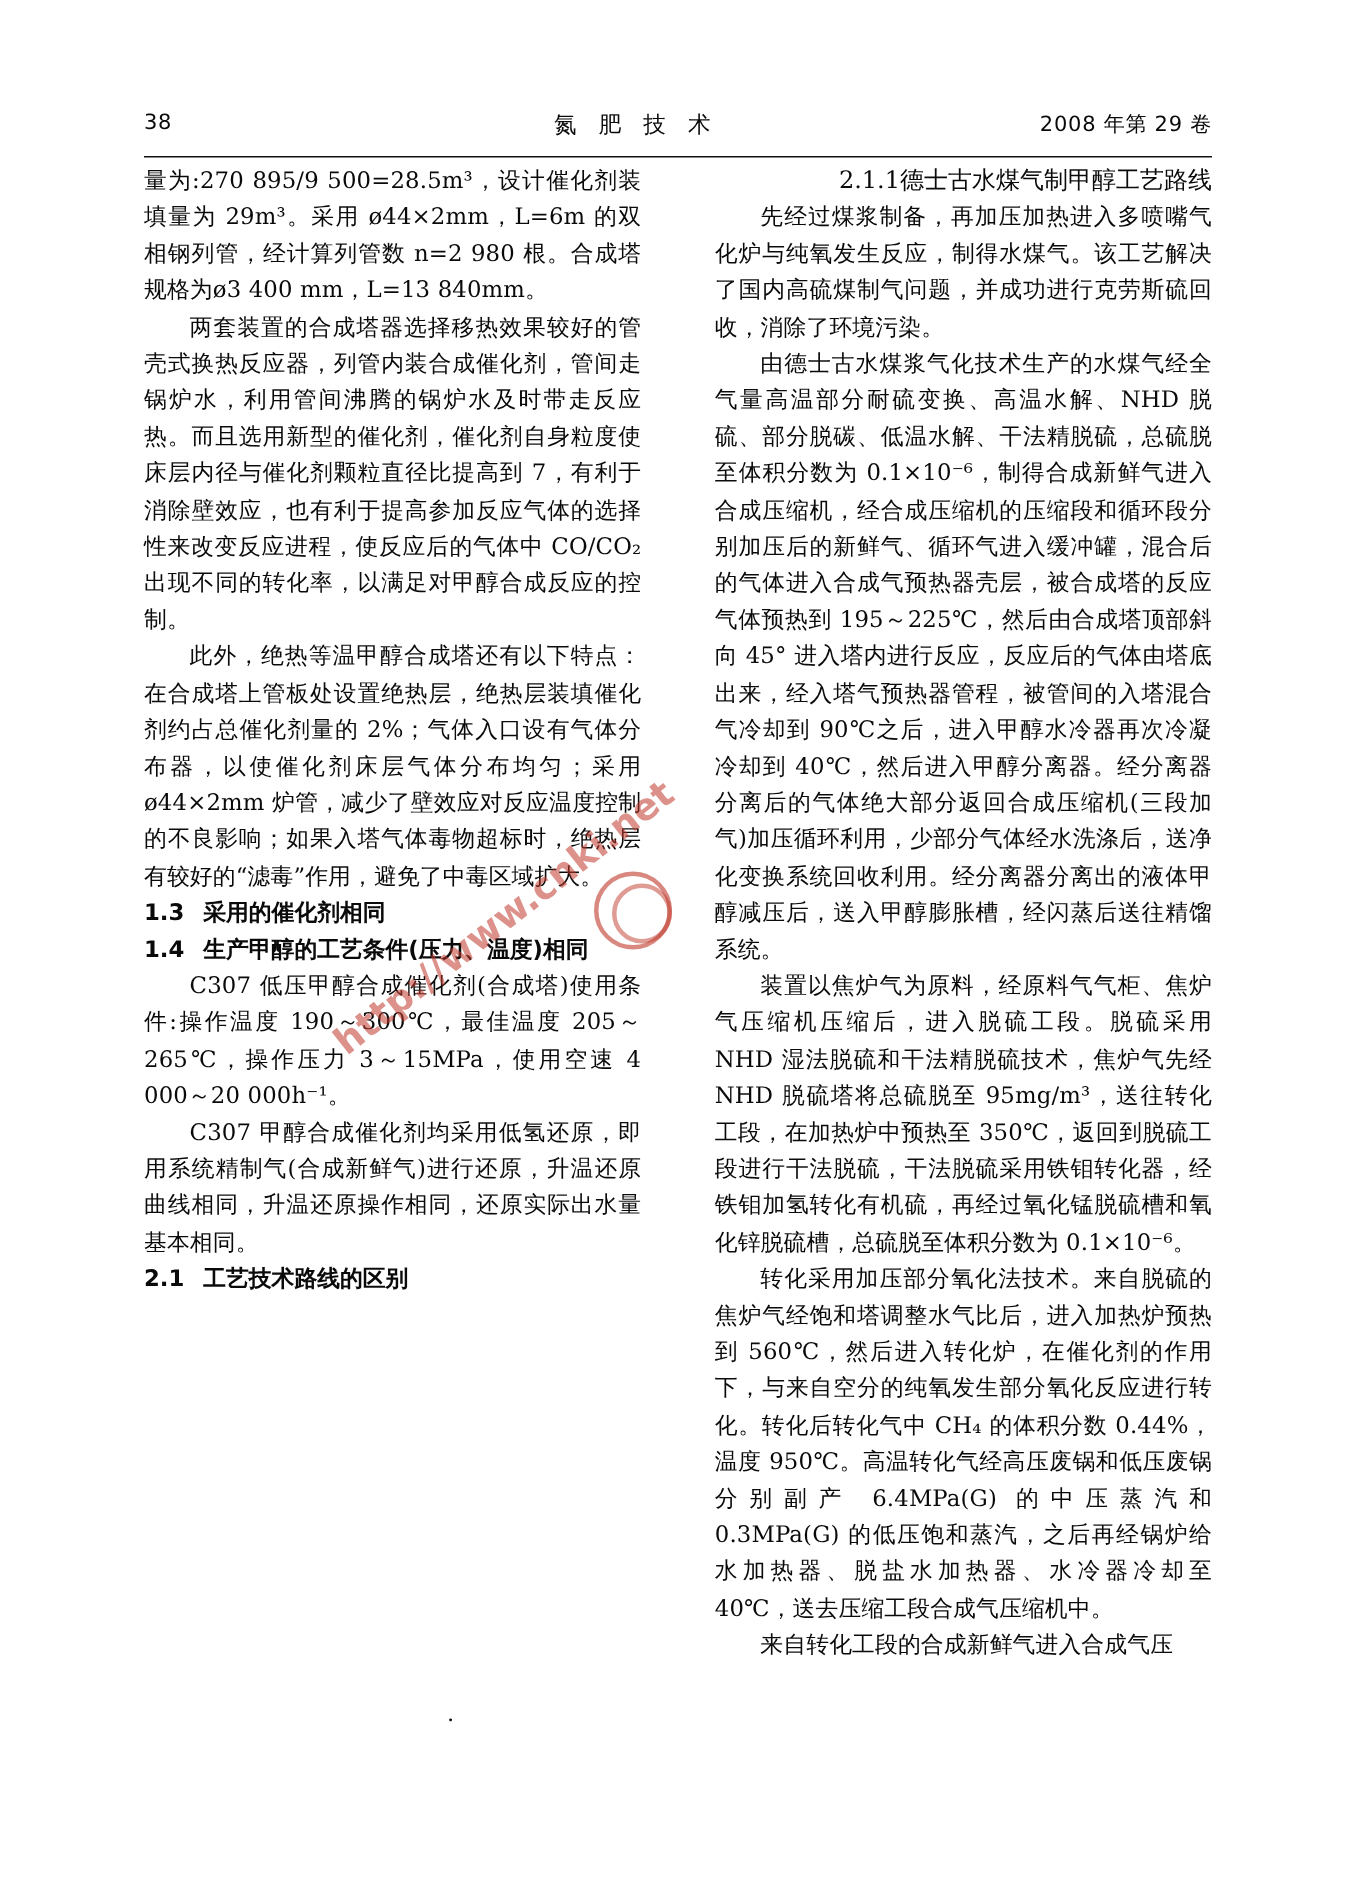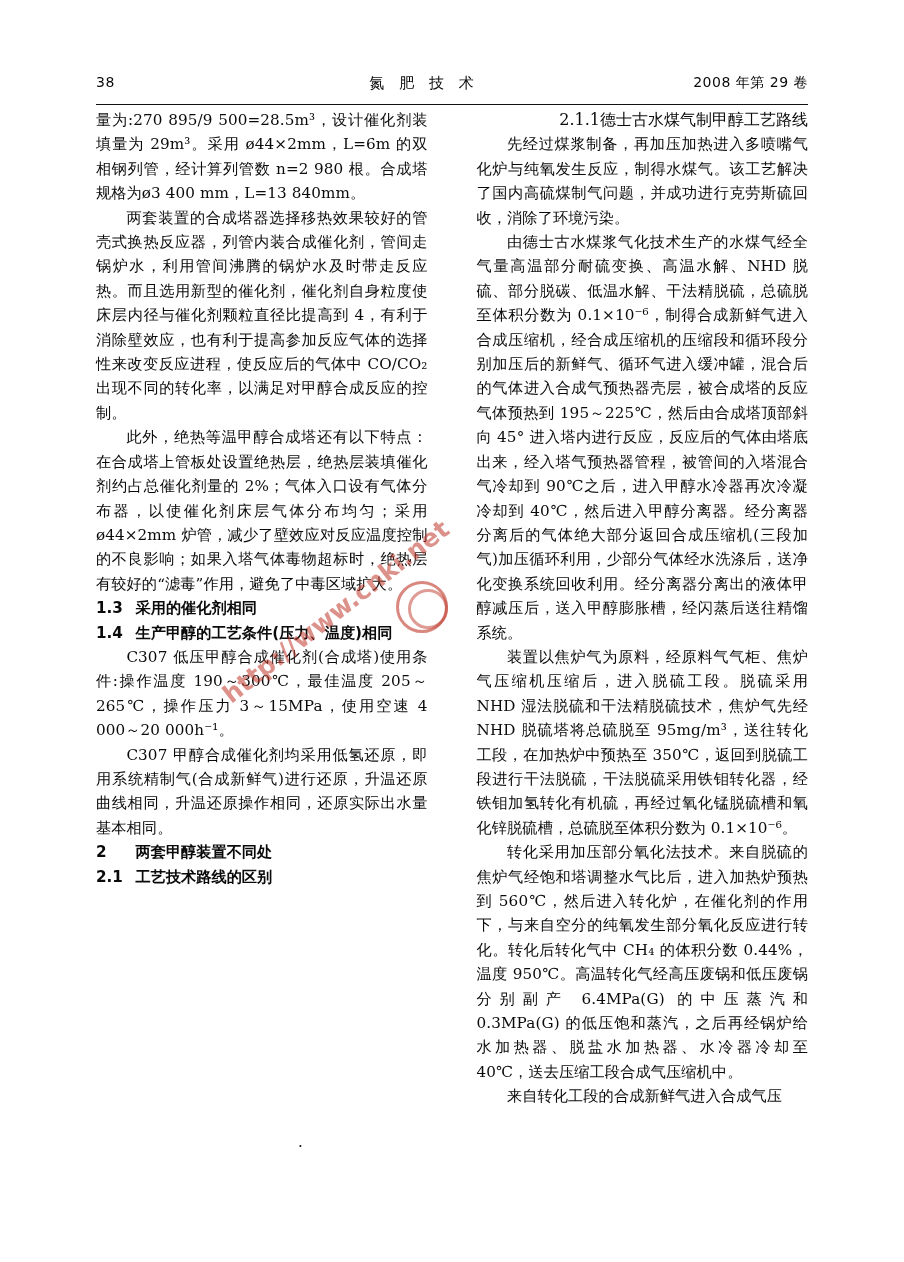--- a/index.html
+++ b/index.html
@@ -152,27 +152,26 @@
   <div class="header">
     <div class="page-num">38</div>
     <div class="journal">氮 肥 技 术</div>
     <div class="vol">2008 年第 29 卷</div>
   </div>
 
   <div class="columns">
 
     <div class="col">
       <p>量为:270 895/9 500=28.5m³，设计催化剂装填量为 29m³。采用 ø44×2mm，L=6m 的双相钢列管，经计算列管数 n=2 980 根。合成塔规格为ø3 400 mm，L=13 840mm。</p>
-      <p class="indent">两套装置的合成塔器选择移热效果较好的管壳式换热反应器，列管内装合成催化剂，管间走锅炉水，利用管间沸腾的锅炉水及时带走反应热。而且选用新型的催化剂，催化剂自身粒度使床层内径与催化剂颗粒直径比提高到 4，有利于消除壁效应，也有利于提高参加反应气体的选择性来改变反应进程，使反应后的气体中 CO/CO₂ 出现不同的转化率，以满足对甲醇合成反应的控制。</p>
+      <p class="indent">两套装置的合成塔器选择移热效果较好的管壳式换热反应器，列管内装合成催化剂，管间走锅炉水，利用管间沸腾的锅炉水及时带走反应热。而且选用新型的催化剂，催化剂自身粒度使床层内径与催化剂颗粒直径比提高到 7，有利于消除壁效应，也有利于提高参加反应气体的选择性来改变反应进程，使反应后的气体中 CO/CO₂ 出现不同的转化率，以满足对甲醇合成反应的控制。</p>
       <p class="indent">此外，绝热等温甲醇合成塔还有以下特点：在合成塔上管板处设置绝热层，绝热层装填催化剂约占总催化剂量的 2%；气体入口设有气体分布器，以使催化剂床层气体分布均匀；采用 ø44×2mm 炉管，减少了壁效应对反应温度控制的不良影响；如果入塔气体毒物超标时，绝热层有较好的“滤毒”作用，避免了中毒区域扩大。</p>
       <h4 class="sec"><span class="num">1.3</span><span>采用的催化剂相同</span></h4>
       <h4 class="sec"><span class="num">1.4</span><span>生产甲醇的工艺条件(压力、温度)相同</span></h4>
       <p class="indent">C307 低压甲醇合成催化剂(合成塔)使用条件:操作温度 190～300℃，最佳温度 205～265℃，操作压力 3～15MPa，使用空速 4 000～20 000h⁻¹。</p>
       <p class="indent">C307 甲醇合成催化剂均采用低氢还原，即用系统精制气(合成新鲜气)进行还原，升温还原曲线相同，升温还原操作相同，还原实际出水量基本相同。</p>
-      <h4 class="sec"><span class="num">2</span><span>两套甲醇装置不同处</span></h4>
       <h4 class="sec"><span class="num">2.1</span><span>工艺技术路线的区别</span></h4>
 
       <div class="watermark">
         <div class="wm-logo">
           <div class="ring"></div>
           <div class="ring ring2"></div>
         </div>
         <div class="wm-text">http://www.cnki.net</div>
       </div>
     </div>

